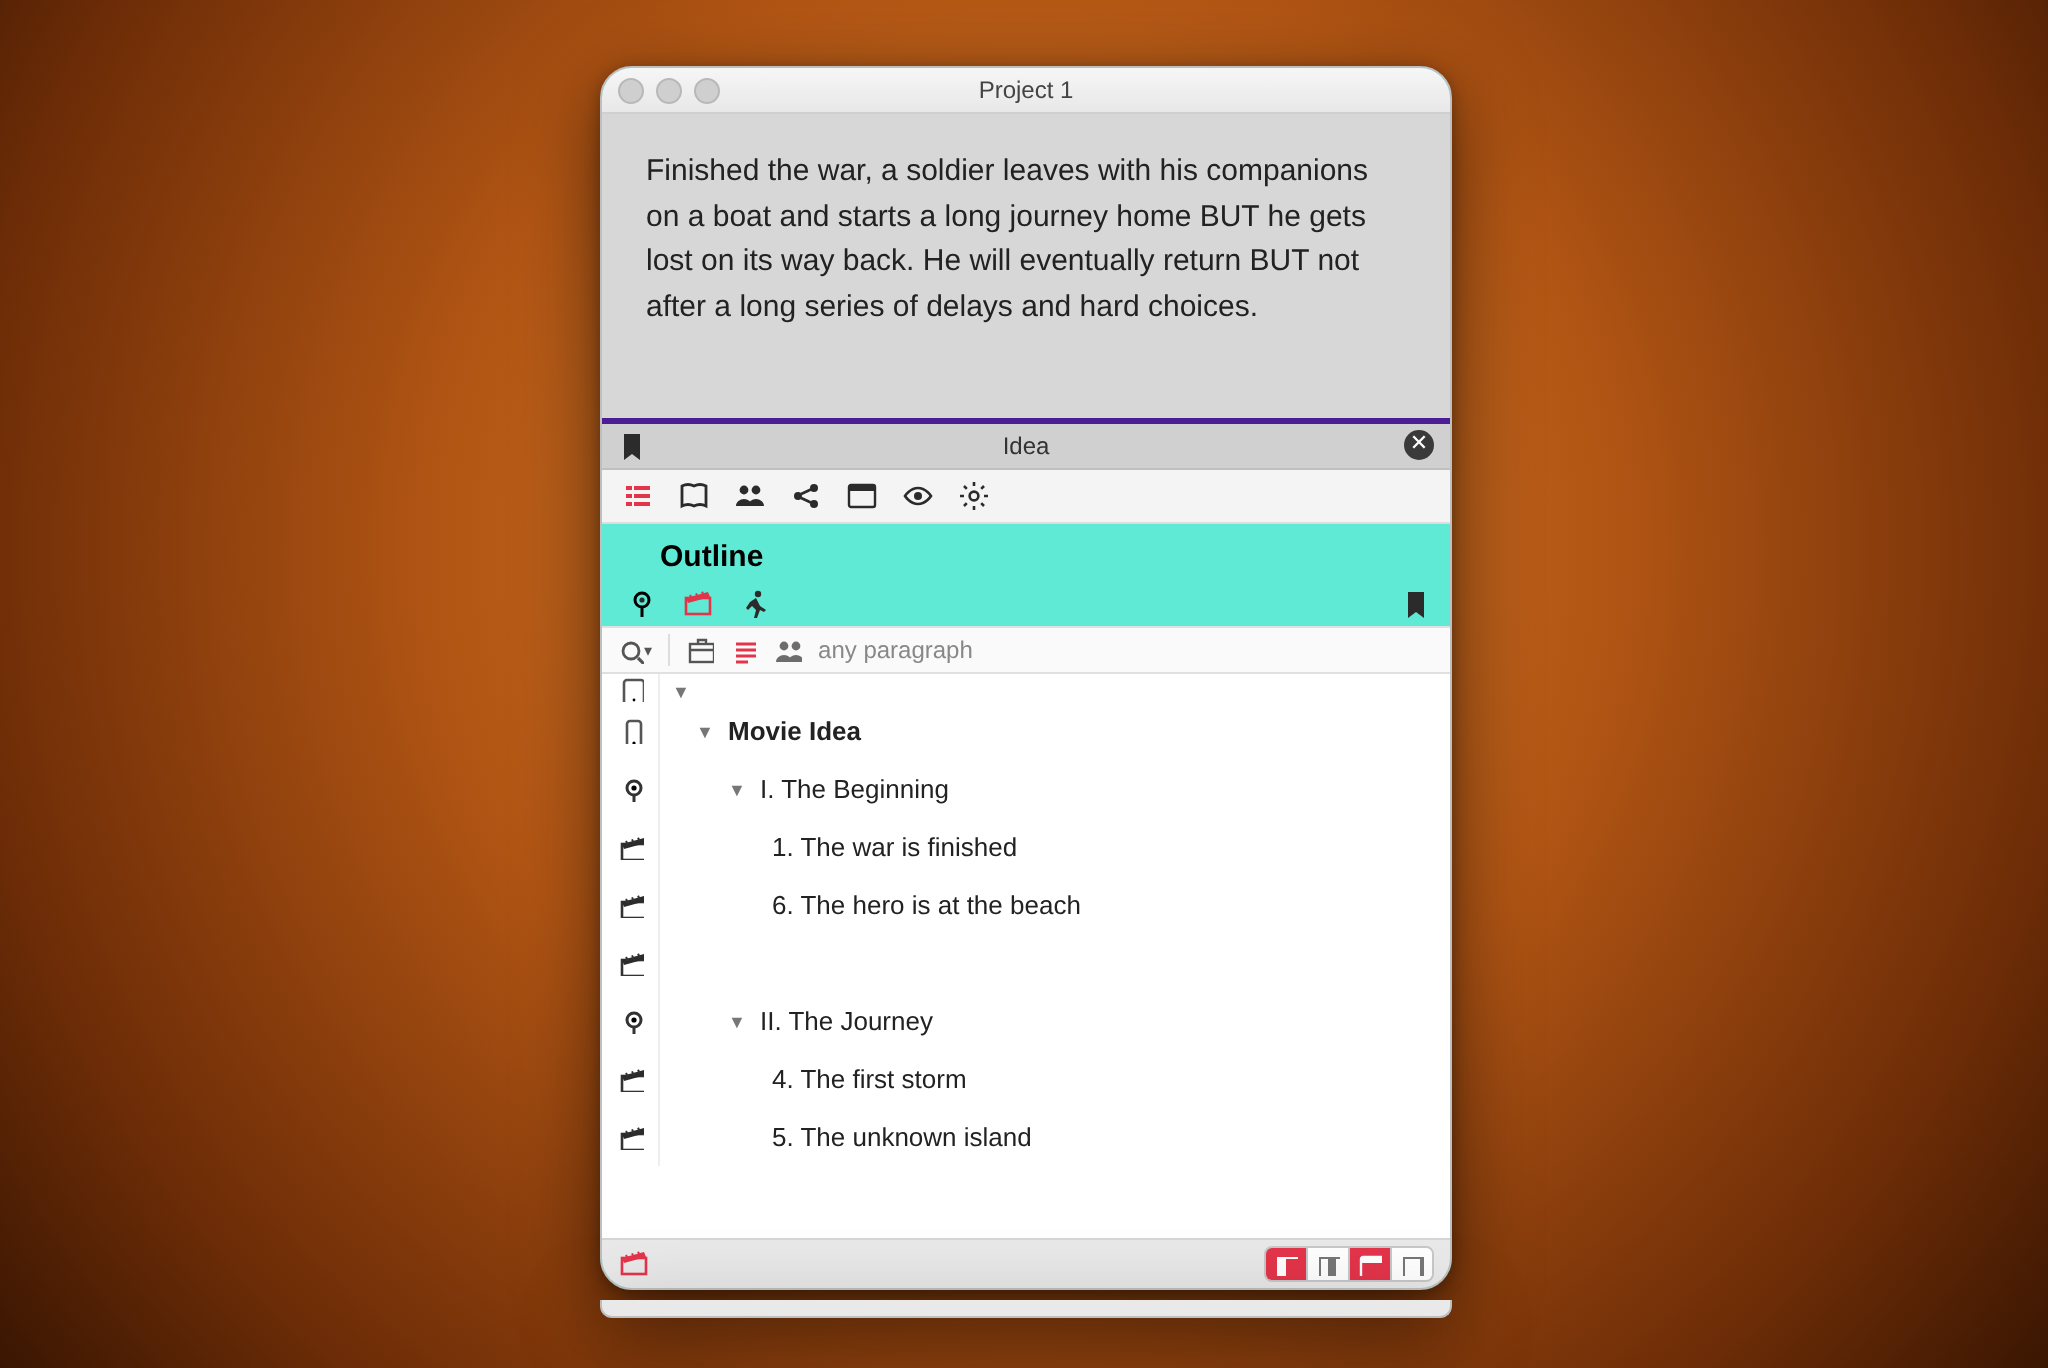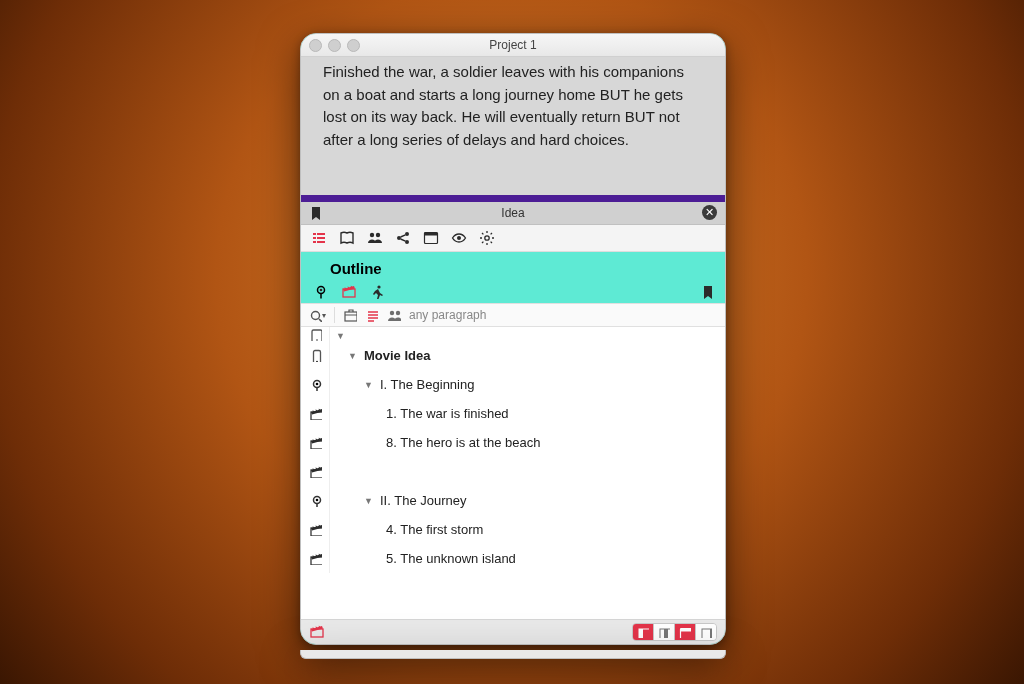--- a/index.html
+++ b/index.html
@@ -10,22 +10,22 @@
     position:absolute;left:300px;top:33px;width:424px;height:610px;
     background:#5eead4;border:1px solid #bfbfbf;border-radius:16px;
     box-shadow:0 12px 40px rgba(0,0,0,0.55),0 2px 8px rgba(0,0,0,0.3);
     display:flex;flex-direction:column;overflow:hidden;
   }
   .titlebar{height:22px;background:linear-gradient(#f6f6f6,#e8e8e8);
     border-bottom:1px solid #d0d0d0;display:flex;align-items:center;position:relative;}
   .traffic{display:flex;gap:6px;margin-left:8px;}
   .dot{width:11px;height:11px;border-radius:50%;background:#cfcfcf;border:0.5px solid #b8b8b8;}
   .title{position:absolute;left:0;right:0;text-align:center;font-size:12px;color:#444;}
-  .idea-pane{background:#d7d7d7;padding:4px 22px 44px 22px;font-size:15px;line-height:1.5;color:#222;}
-  .idea-bar{height:22px;background:#d0d0d0;border-top:7px solid #4c1d95;border-bottom:1px solid #c0c0c0;
+  .idea-pane{background:#d7d7d7;padding:18px 22px 44px 22px;font-size:15px;line-height:1.5;color:#222;}
+  .idea-bar{height:22px;background:#d0d0d0;border-top:3px solid #4c1d95;border-bottom:1px solid #c0c0c0;
     display:flex;align-items:center;position:relative;font-size:12px;color:#333;}
   .idea-bar .bk{margin-left:8px;}
   .idea-bar .lbl{position:absolute;left:0;right:0;text-align:center;}
   .idea-bar .close{position:absolute;right:8px;top:3px;width:15px;height:15px;border-radius:50%;
     background:#3a3a3a;color:#fff;font-size:11px;line-height:15px;text-align:center;}
   .toolbar{height:26px;background:#f4f4f4;border-bottom:1px solid #ddd;display:flex;align-items:center;
     gap:12px;padding:0 10px;}
   .toolbar svg,.toolbar .ico{width:16px;height:16px;}
   .section-title{font-weight:700;font-size:15px;color:#000;padding:8px 29px 4px;}
   .tabrow{height:22px;display:flex;align-items:center;gap:12px;padding:0 12px;position:relative;
@@ -303,21 +303,21 @@
     </div>
     <div class="row">
       <div class="gutter">
           <span class="ic">
             <svg width="13" height="13" style="color:#333" class="blk">
               <use href="#i-clap"></use>
             </svg>
           </span>
         </div>
       <div class="content" style="padding-left:56px">
-          <span>8. The hero is at the beach</span>
+          <span>6. The hero is at the beach</span>
         </div>
     </div>
     <div class="row">
       <div class="gutter">
           <span class="ic">
             <svg width="13" height="13" style="color:#333" class="blk">
               <use href="#i-clap"></use>
             </svg>
           </span>
         </div>

